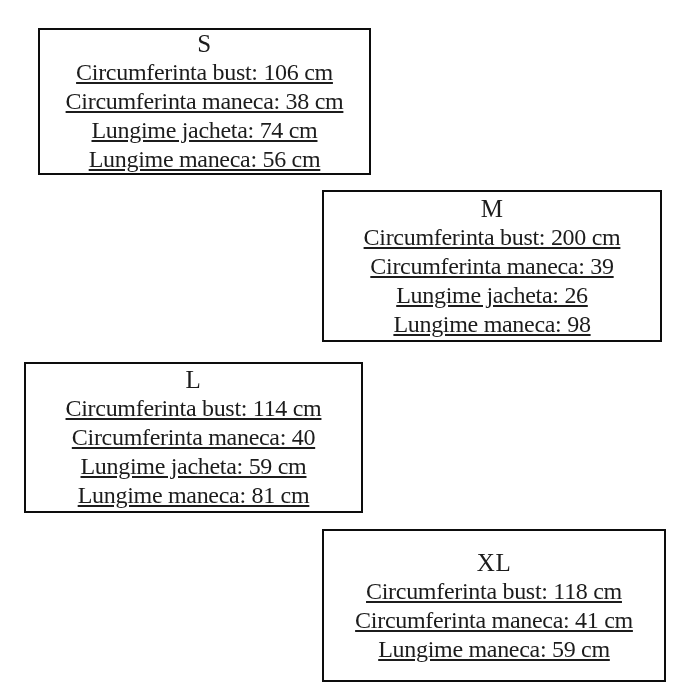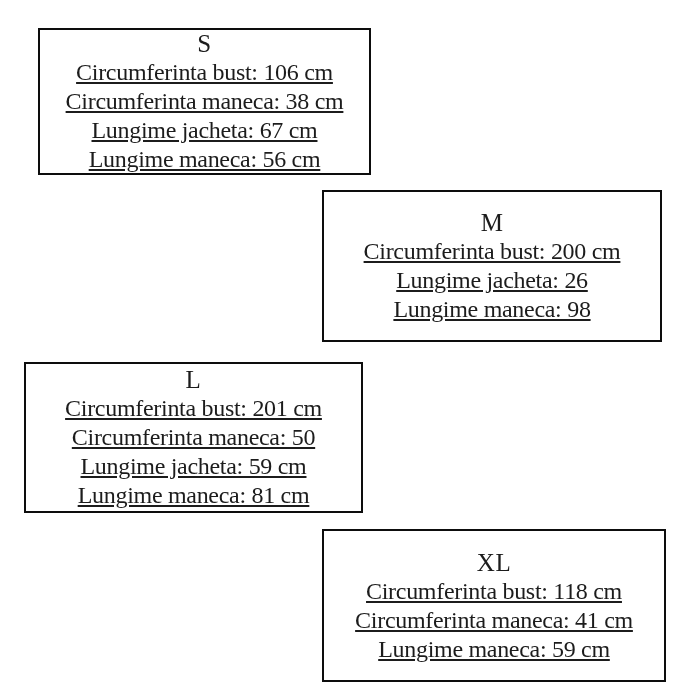--- a/index.html
+++ b/index.html
@@ -47,35 +47,36 @@
 </style>
 </head>
 <body>
 
 <div class="canvas">
 
   <div class="card card-s">
     <div class="card-title">S</div>
     <div class="card-line">Circumferinta bust: 106 cm</div>
     <div class="card-line">Circumferinta maneca: 38 cm</div>
-    <div class="card-line">Lungime jacheta: 67 cm</div>
+    <div class="card-line">Lungime jacheta: 74 cm</div>
     <div class="card-line">Lungime maneca: 56 cm</div>
   </div>
 
   <div class="card card-m">
     <div class="card-title">M</div>
     <div class="card-line">Circumferinta bust: 200 cm</div>
+    <div class="card-line">Circumferinta maneca: 39</div>
     <div class="card-line">Lungime jacheta: 26</div>
     <div class="card-line">Lungime maneca: 98</div>
   </div>
 
   <div class="card card-l">
     <div class="card-title">L</div>
-    <div class="card-line">Circumferinta bust: 201 cm</div>
-    <div class="card-line">Circumferinta maneca: 50</div>
+    <div class="card-line">Circumferinta bust: 114 cm</div>
+    <div class="card-line">Circumferinta maneca: 40</div>
     <div class="card-line">Lungime jacheta: 59 cm</div>
     <div class="card-line">Lungime maneca: 81 cm</div>
   </div>
 
   <div class="card card-xl">
     <div class="card-title">XL</div>
     <div class="card-line">Circumferinta bust: 118 cm</div>
     <div class="card-line">Circumferinta maneca: 41 cm</div>
     <div class="card-line">Lungime maneca: 59 cm</div>
   </div>

